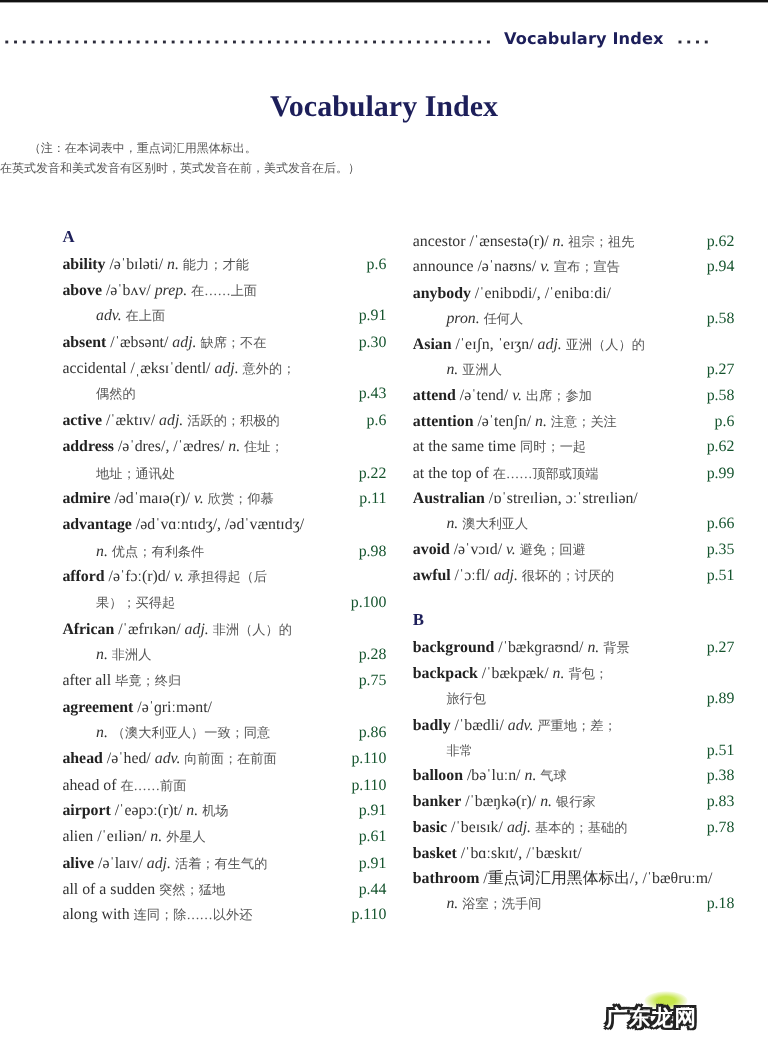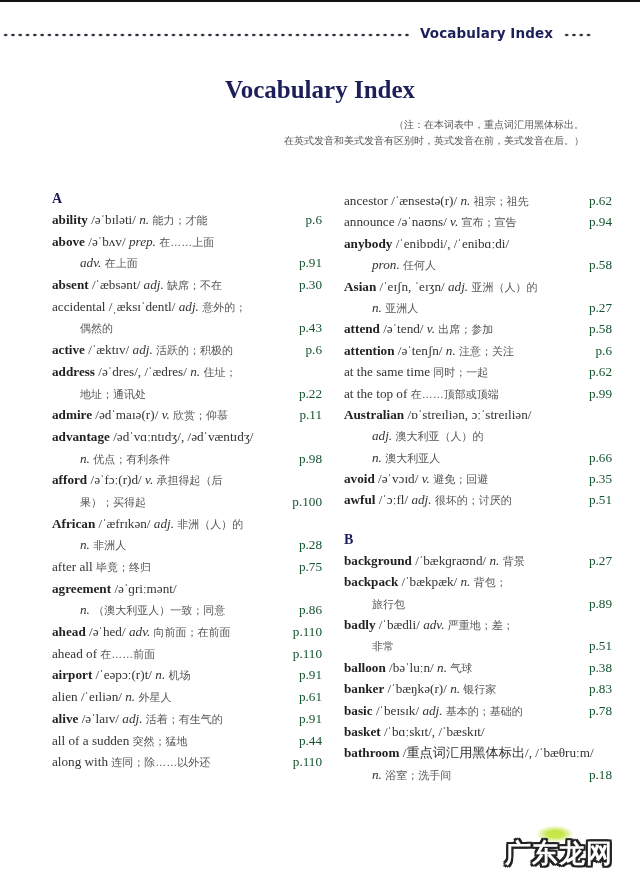--- a/index.html
+++ b/index.html
@@ -28,46 +28,46 @@
     position: absolute; left: 563px; top: 8px; width: 30px; height: 4px;
     background-image: radial-gradient(circle, #2b2b3a 1.4px, transparent 1.6px);
     background-size: 7.3px 4px; background-repeat: repeat-x;
   }
   .page-title {
     position: absolute; left: 0; top: 76px; width: 640px; text-align: center;
     font-family: "Liberation Serif", serif; font-weight: bold; font-size: 25px;
     color: #1d1f5a;
   }
   .note {
-    position: absolute; left: 0; top: 117px; width: 584px; text-align: right;
+    position: absolute; left: 0; top: 117px; width: 584px; text-align: left;
     font-size: 10px; line-height: 16px; color: #555;
   }
   .note .l1 { display: block; padding-left: 24px; }
   .col { position: absolute; top: 190px; }
   .col-left { left: 52px; width: 270px; }
   .col-right { left: 344px; width: 268px; top: 190px; }
   .letter {
     font-weight: bold; font-size: 14px; color: #1d1f5a; height: 18px; line-height: 18px;
     margin-bottom: 1px;
   }
   .row {
     position: relative; height: 21.7px; line-height: 21.7px; font-size: 13.2px;
     white-space: nowrap;
   }
   .row .hw { font-weight: bold; color: #222; }
   .row .hw.plain { font-weight: normal; color: #333; margin-top: 24px; }
   .row .ph { color: #333; }
   .row .pos { font-style: italic; color: #333; }
-  .row .zh { font-family: Liberation Sans, sans-serif; font-size: 11px; color: #555; }
+  .row .zh { font-family: Liberation Serif, serif; font-size: 11px; color: #555; }
   .row .pg { position: absolute; right: 0; top: 0; color: #14532d; }
   .row.cont { padding-left: 28px; }
   .col-right .row { height: 21.4px; line-height: 21.4px; }
   .watermark {
     position: absolute; left: 505px; top: 836px;
-    font-family: "DejaVu Sans", sans-serif; font-weight: bold; font-size: 26px;
+    font-family: "DejaVu Sans", sans-serif; font-weight: bold; font-size: 18px;
     color: #ffffff; letter-spacing: 1px;
     text-shadow: -2px -2px 0 #222, 2px -2px 0 #222, -2px 2px 0 #222, 2px 2px 0 #222,
                  0 2px 0 #222, 0 -2px 0 #222, 2px 0 0 #222, -2px 0 0 #222;
   }
   .watermark-glow {
     position: absolute; left: 537px; top: 826px; width: 36px; height: 16px;
     border-radius: 50%; background: radial-gradient(ellipse, #c6e64a 30%, rgba(198,230,74,0) 75%);
   }
 </style>
 </head>
@@ -126,21 +126,20 @@
       <div class="row"><span class="hw plain">announce</span> <span class="ph">/əˈnaʊns/</span> <span class="pos">v.</span> <span class="zh">宣布；宣告</span> <span class="pg">p.94</span></div>
       <div class="row"><span class="hw">anybody</span> <span class="ph">/ˈenibɒdi/, /ˈenibɑːdi/</span> </div>
       <div class="row cont"><span class="pos">pron.</span> <span class="zh">任何人</span> <span class="pg">p.58</span></div>
       <div class="row"><span class="hw">Asian</span> <span class="ph">/ˈeɪʃn, ˈeɪʒn/</span> <span class="pos">adj.</span> <span class="zh">亚洲（人）的</span> </div>
       <div class="row cont"><span class="pos">n.</span> <span class="zh">亚洲人</span> <span class="pg">p.27</span></div>
       <div class="row"><span class="hw">attend</span> <span class="ph">/əˈtend/</span> <span class="pos">v.</span> <span class="zh">出席；参加</span> <span class="pg">p.58</span></div>
       <div class="row"><span class="hw">attention</span> <span class="ph">/əˈtenʃn/</span> <span class="pos">n.</span> <span class="zh">注意；关注</span> <span class="pg">p.6</span></div>
       <div class="row"><span class="hw plain">at the same time</span> <span class="zh">同时；一起</span> <span class="pg">p.62</span></div>
       <div class="row"><span class="hw plain">at the top of</span> <span class="zh">在……顶部或顶端</span> <span class="pg">p.99</span></div>
       <div class="row"><span class="hw">Australian</span> <span class="ph">/ɒˈstreɪliən, ɔːˈstreɪliən/</span> </div>
-      <div class="row cont"><span class="pos">adj.</span> <span class="zh">澳大利亚（人）的</span> </div>
       <div class="row cont"><span class="pos">n.</span> <span class="zh">澳大利亚人</span> <span class="pg">p.66</span></div>
       <div class="row"><span class="hw">avoid</span> <span class="ph">/əˈvɔɪd/</span> <span class="pos">v.</span> <span class="zh">避免；回避</span> <span class="pg">p.35</span></div>
       <div class="row"><span class="hw">awful</span> <span class="ph">/ˈɔːfl/</span> <span class="pos">adj.</span> <span class="zh">很坏的；讨厌的</span> <span class="pg">p.51</span></div>
     </div>
   <div style="height:20px"></div>
   <div class="letter">B</div>
   <div id="b-rows">
       <div class="row"><span class="hw">background</span> <span class="ph">/ˈbækɡraʊnd/</span> <span class="pos">n.</span> <span class="zh">背景</span> <span class="pg">p.27</span></div>
       <div class="row"><span class="hw">backpack</span> <span class="ph">/ˈbækpæk/</span> <span class="pos">n.</span> <span class="zh">背包；</span> </div>
       <div class="row cont"><span class="zh">旅行包</span> <span class="pg">p.89</span></div>

